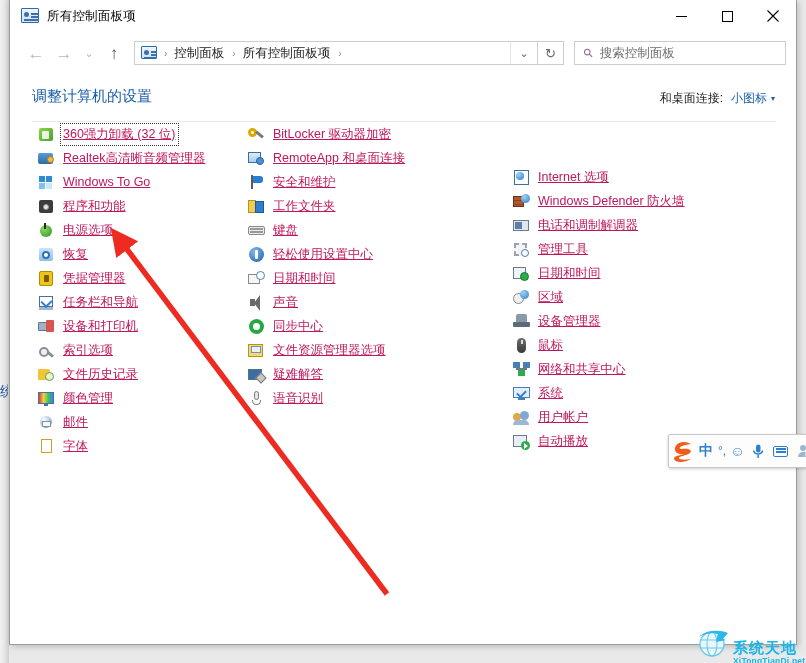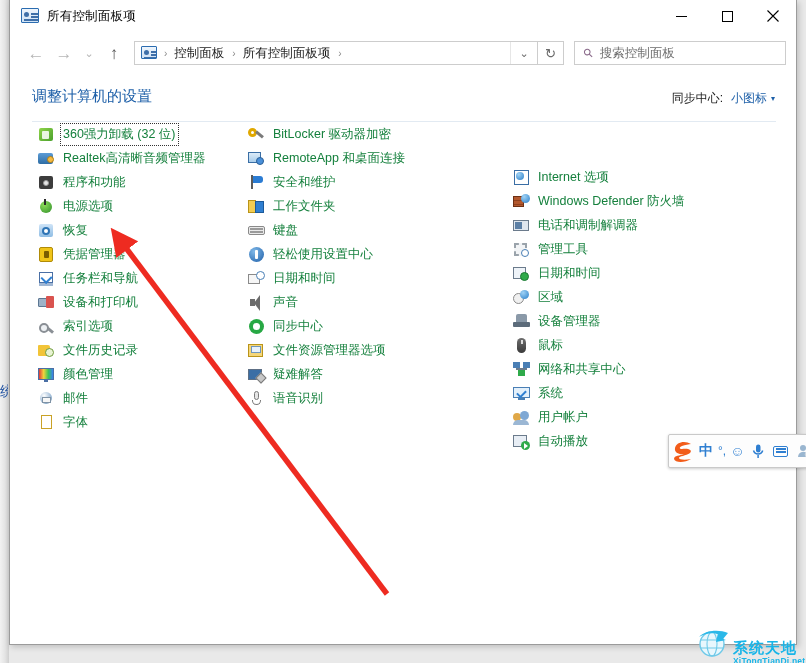--- a/index.html
+++ b/index.html
@@ -72,21 +72,21 @@
 
   
   .content{position:absolute;left:0;top:122px;right:0;bottom:0;}
   .col{position:absolute;top:0;}
   .col1{left:22px;width:210px;}
   .col2{left:232px;width:265px;}
   .col3{left:497px;width:270px;margin-top:43px;}
   .item{height:24px;display:flex;align-items:center;padding-left:6px;box-sizing:border-box;
     position:relative;white-space:nowrap;}
   .item .ic{width:17px;height:17px;margin-right:8px;flex:none;position:relative;}
-  .item .lbl{font-size:12.5px;color:#15803d;line-height:17px;}
+  .item .lbl{font-size:12.5px;color:#be185d;line-height:17px;text-decoration:underline;}
   .item.hover{background:#e9f2fb;border-top:1px solid #dbe9f7;border-bottom:1px solid #dbe9f7;
     height:24px;}
   .item.focus .lbl{outline:1px dotted #333;outline-offset:2px;}
 
   
   .ic i,.ic b,.ic u,.ic s{position:absolute;display:block;font-style:normal;}
   
   .ic-360 i{left:1px;top:2px;width:14px;height:13px;border-radius:2px;
     background:linear-gradient(135deg,#8fd44a,#4aa02c);}
   .ic-360 b{left:4px;top:5px;width:7px;height:8px;background:#fff;opacity:.85;border-radius:1px;}
@@ -295,21 +295,21 @@
 
     <div class="searchbox">
       <span class="search-ico">⚲</span>
       <span class="search-ph">搜索控制面板</span>
     </div>
   </div>
 
   <div class="headstrip">
     <div class="headline">调整计算机的设置</div>
     <div class="viewopts">
-      <span class="lbl">同步中心:</span>
+      <span class="lbl">和桌面连接:</span>
       <span class="val">小图标</span>
       <span class="carat">▾</span>
     </div>
     <div class="divider"></div>
   </div>
 
   <div class="content">
     <div class="col col1">
         <div class="item focus">
           <span class="ic ic-360">
@@ -321,20 +321,29 @@
           <span class="lbl">360强力卸载 (32 位)</span>
         </div>
         <div class="item">
           <span class="ic ic-rt">
             <i></i>
             <b></b>
             <u></u>
             <s></s>
           </span>
           <span class="lbl">Realtek高清晰音频管理器</span>
+        </div>
+        <div class="item">
+          <span class="ic ic-win">
+            <i></i>
+            <b></b>
+            <u></u>
+            <s></s>
+          </span>
+          <span class="lbl">Windows To Go</span>
         </div>
         <div class="item">
           <span class="ic ic-prog">
             <i></i>
             <b></b>
             <u></u>
             <s></s>
           </span>
           <span class="lbl">程序和功能</span>
         </div>

